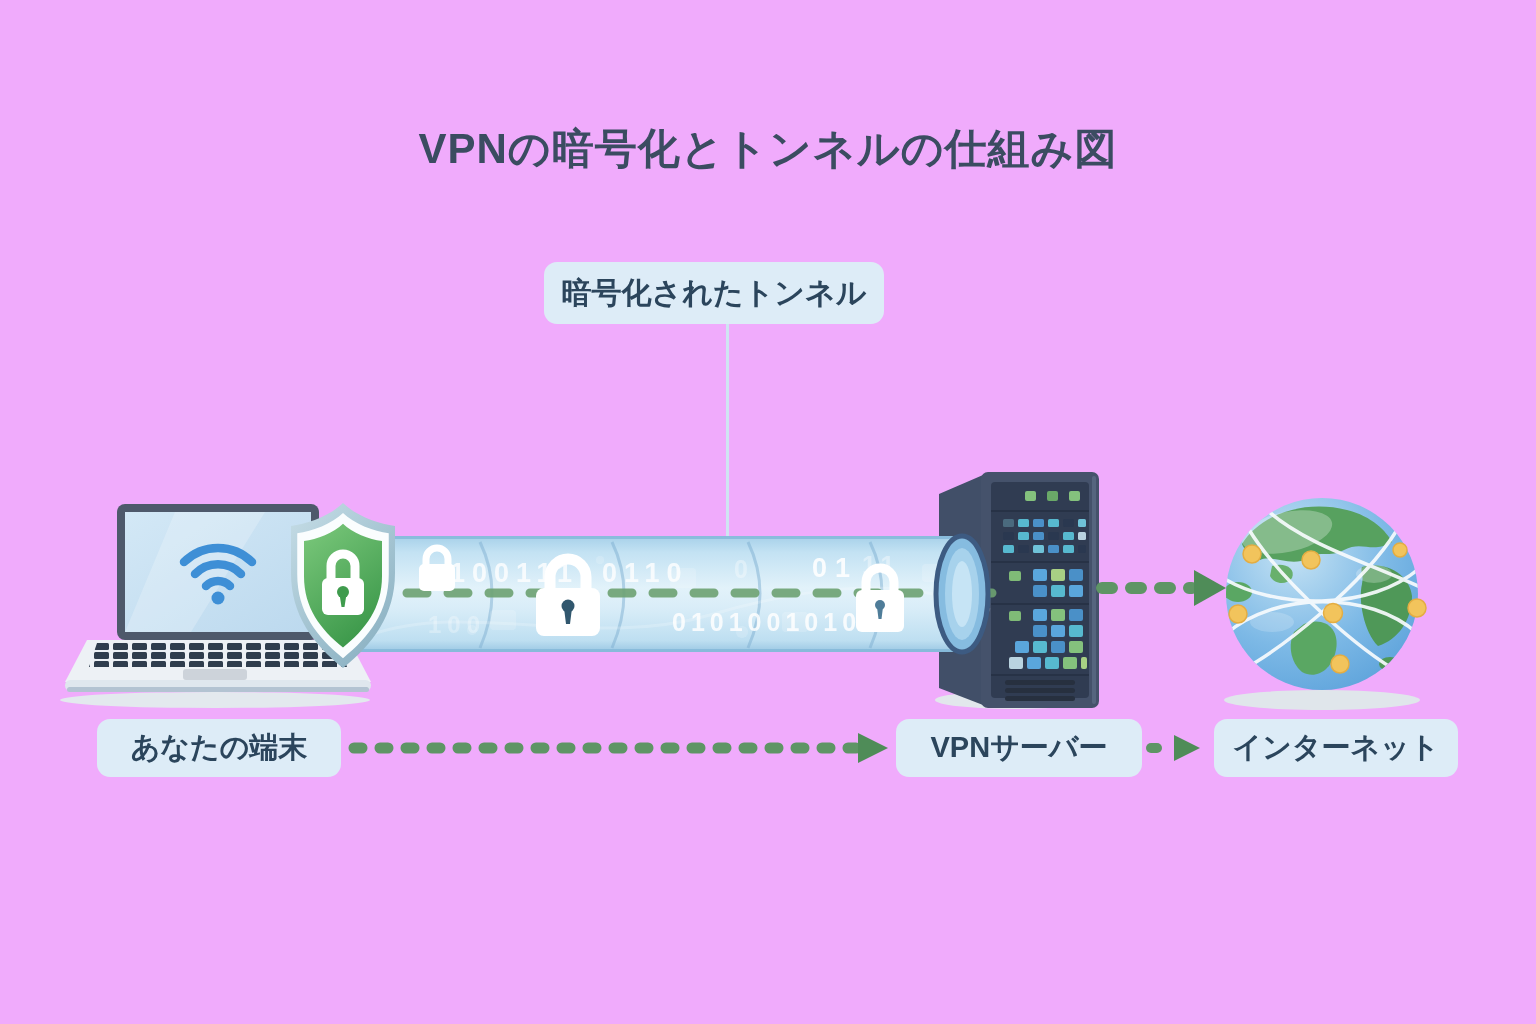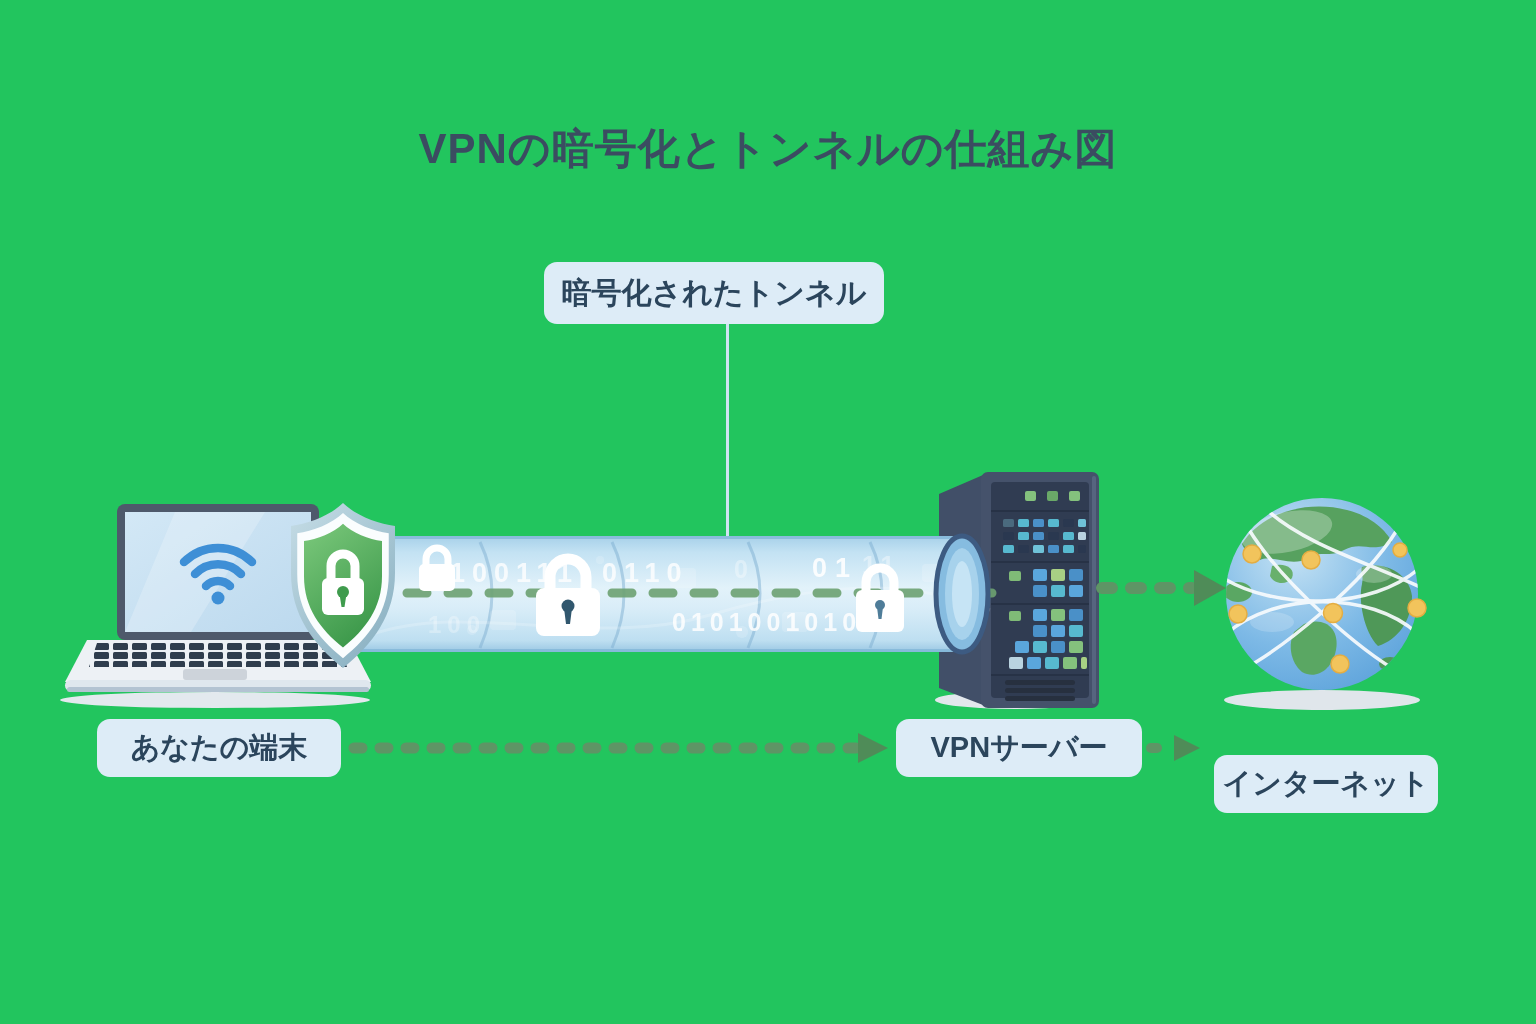--- a/index.html
+++ b/index.html
@@ -1,27 +1,27 @@
 <!DOCTYPE html>
 <html><head>
 <meta charset="utf-8">
 <style>
   html,body{margin:0;padding:0;background:#eef1f3;}
-  #canvas{position:relative;width:1536px;height:1024px;background:#22c55e;overflow:hidden;
+  #canvas{position:relative;width:1536px;height:1024px;background:#f0abfc;overflow:hidden;
           font-family:"Liberation Sans","DejaVu Sans",sans-serif;}
   .abs{position:absolute;}
   #title{left:0;right:0;top:121px;text-align:center;font-size:42px;font-weight:700;
          color:#3b4c61;letter-spacing:1px;}
   .badge{background:#ddecf7;border-radius:13px;color:#2b455c;font-weight:700;
          display:flex;align-items:center;justify-content:center;}
   #tunnel-label{left:544px;top:262px;width:340px;height:62px;font-size:30px;}
   .node-badge{top:719px;height:58px;font-size:29px;}
   #device-badge{left:97px;width:244px;}
   #vpn-badge{left:896px;width:246px;}
-  #internet-badge{left:1214px;width:224px;margin-top:36px;}
+  #internet-badge{left:1214px;width:244px;}
   #connector{left:726px;top:324px;width:3px;height:216px;background:#cfe4f2;}
   svg{display:block;}
   .bin{fill:#ffffff;font-family:"Liberation Sans","DejaVu Sans",sans-serif;font-weight:700;}
 </style>
 </head>
 <body>
 
 <div id="canvas">
 
   <div id="title" class="abs">VPNの暗号化とトンネルの仕組み図</div>

